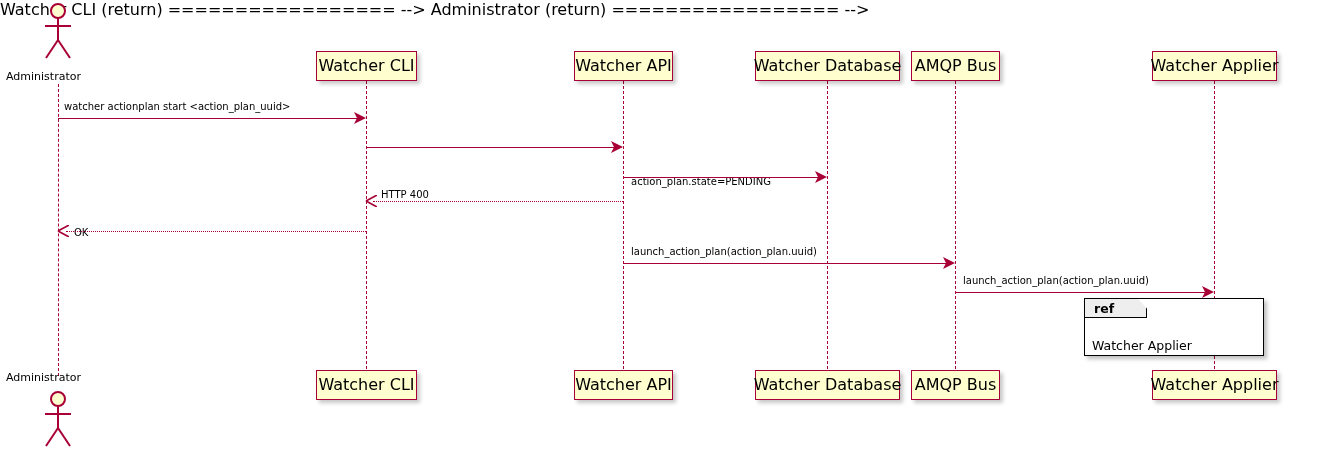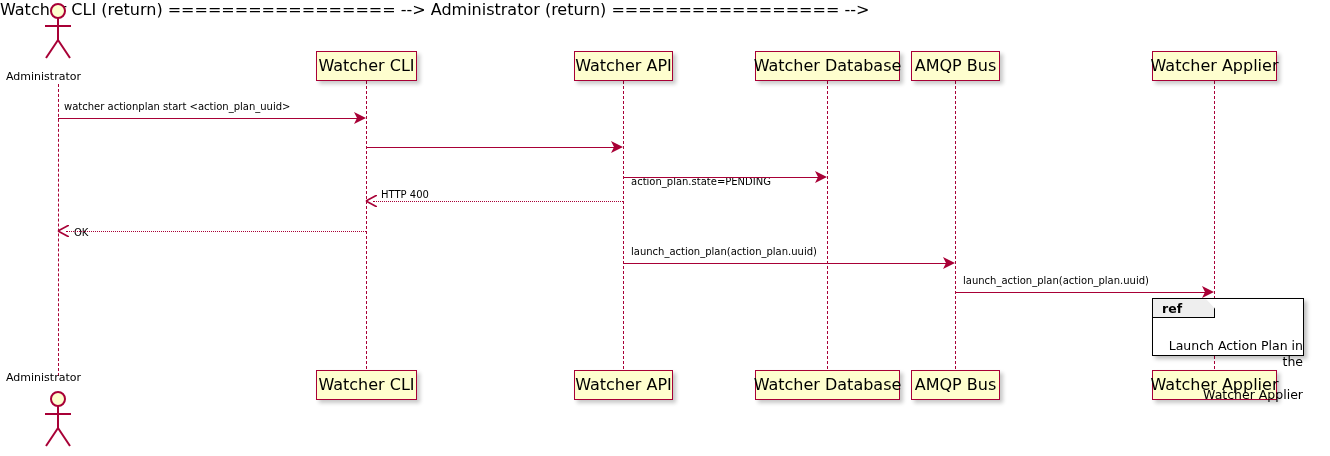--- a/index.html
+++ b/index.html
@@ -236,23 +236,22 @@
   </svg>
 
   
   <div class="msg-label" style="left:963px; top:275px;">launch_action_plan(action_plan.uuid)</div>
   <div class="msg-line" style="left:955px; top:292px; width:251px;"></div>
   <svg class="arrowhead" style="left:1202px; top:286px;" viewBox="0 0 12 12">
     <polygon points="0,0 12,6 0,12 3,6" fill="#A80036"></polygon>
   </svg>
 
   
-  <div class="ref-box" style="left:1152px; top:298px; width:152px; height:58px;text-align:right;">
+  <div class="ref-box" style="left:1084px; top:298px; width:180px; height:58px;">
     <div class="ref-tab" style="width:62px;">
       <span>ref</span>
     </div>
     <div class="ref-body">
-      <div>Launch Action Plan in the</div>
       <div>Watcher Applier</div>
     </div>
   </div>
 
 </div>
 
 </body></html>

